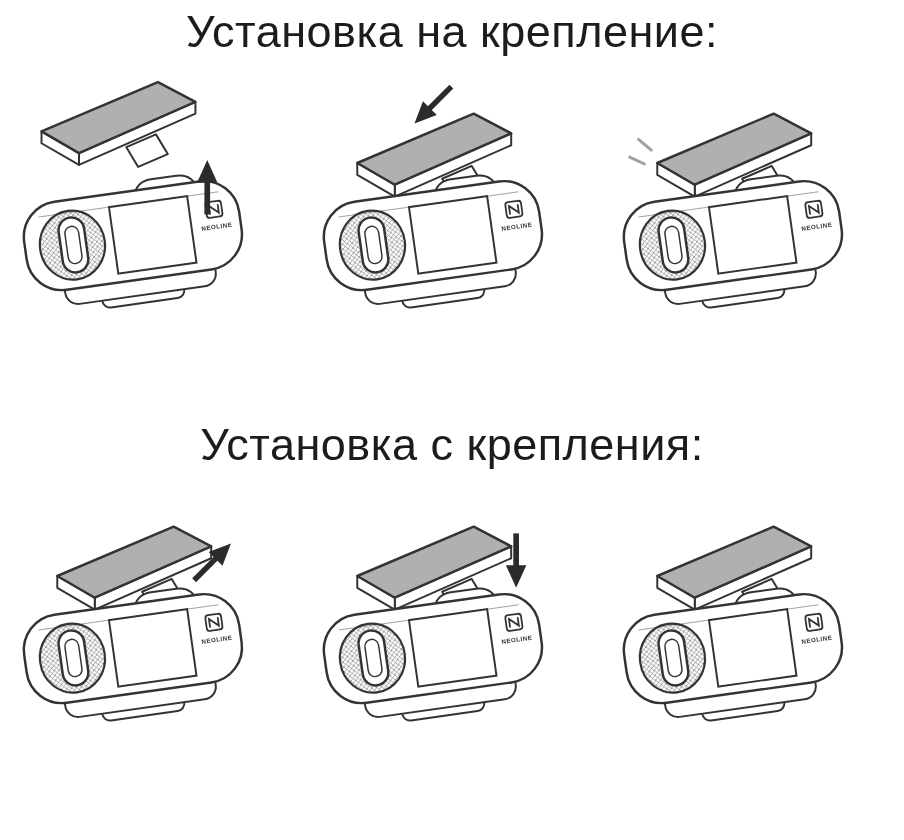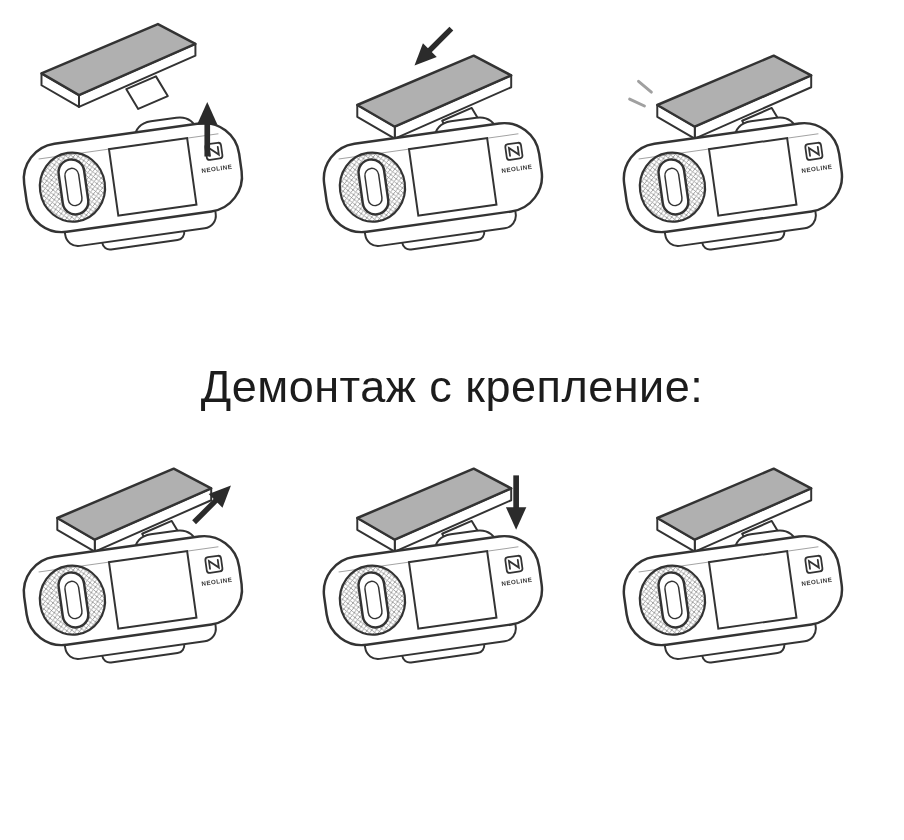--- a/index.html
+++ b/index.html
@@ -94,20 +94,21 @@
         <polygon points="-9,20 0,0 9,20" fill="#2b2b2b"></polygon>
       </g>
 
       <g id="click">
         <path d="M0 24 L15 31 M9 6 L22 17" stroke="#a0a0a0" stroke-width="3" stroke-linecap="round" fill="none"></path>
       </g>
     </defs>
   </svg>
 
   <section class="section-install">
+    <h1 class="section-title">Установка на крепление:</h1>
 
     <div class="steps-row">
 
       <figure class="step">
         <svg class="fig" viewBox="0 0 300 250">
           <use href="#mount" transform="translate(24,-10)"></use>
           <use href="#camera"></use>
           <use href="#arrow" transform="translate(206,85) scale(1.15)"></use>
         </svg>
       </figure>
@@ -125,21 +126,21 @@
           <use href="#mount" transform="translate(40,22)"></use>
           <use href="#camera"></use>
           <use href="#click" transform="translate(26,58)"></use>
         </svg>
       </figure>
 
     </div>
   </section>
 
   <section class="section-remove">
-    <h1 class="section-title">Демонтаж с крепление:</h1>
+    <h1 class="section-title">Установка с крепления:</h1>
 
     <div class="steps-row">
 
       <figure class="step">
         <svg class="fig" viewBox="0 0 300 250">
           <use href="#mount" transform="translate(40,22)"></use>
           <use href="#camera"></use>
           <use href="#arrow" transform="translate(230,55) rotate(45) scale(1.1)"></use>
         </svg>
       </figure>

